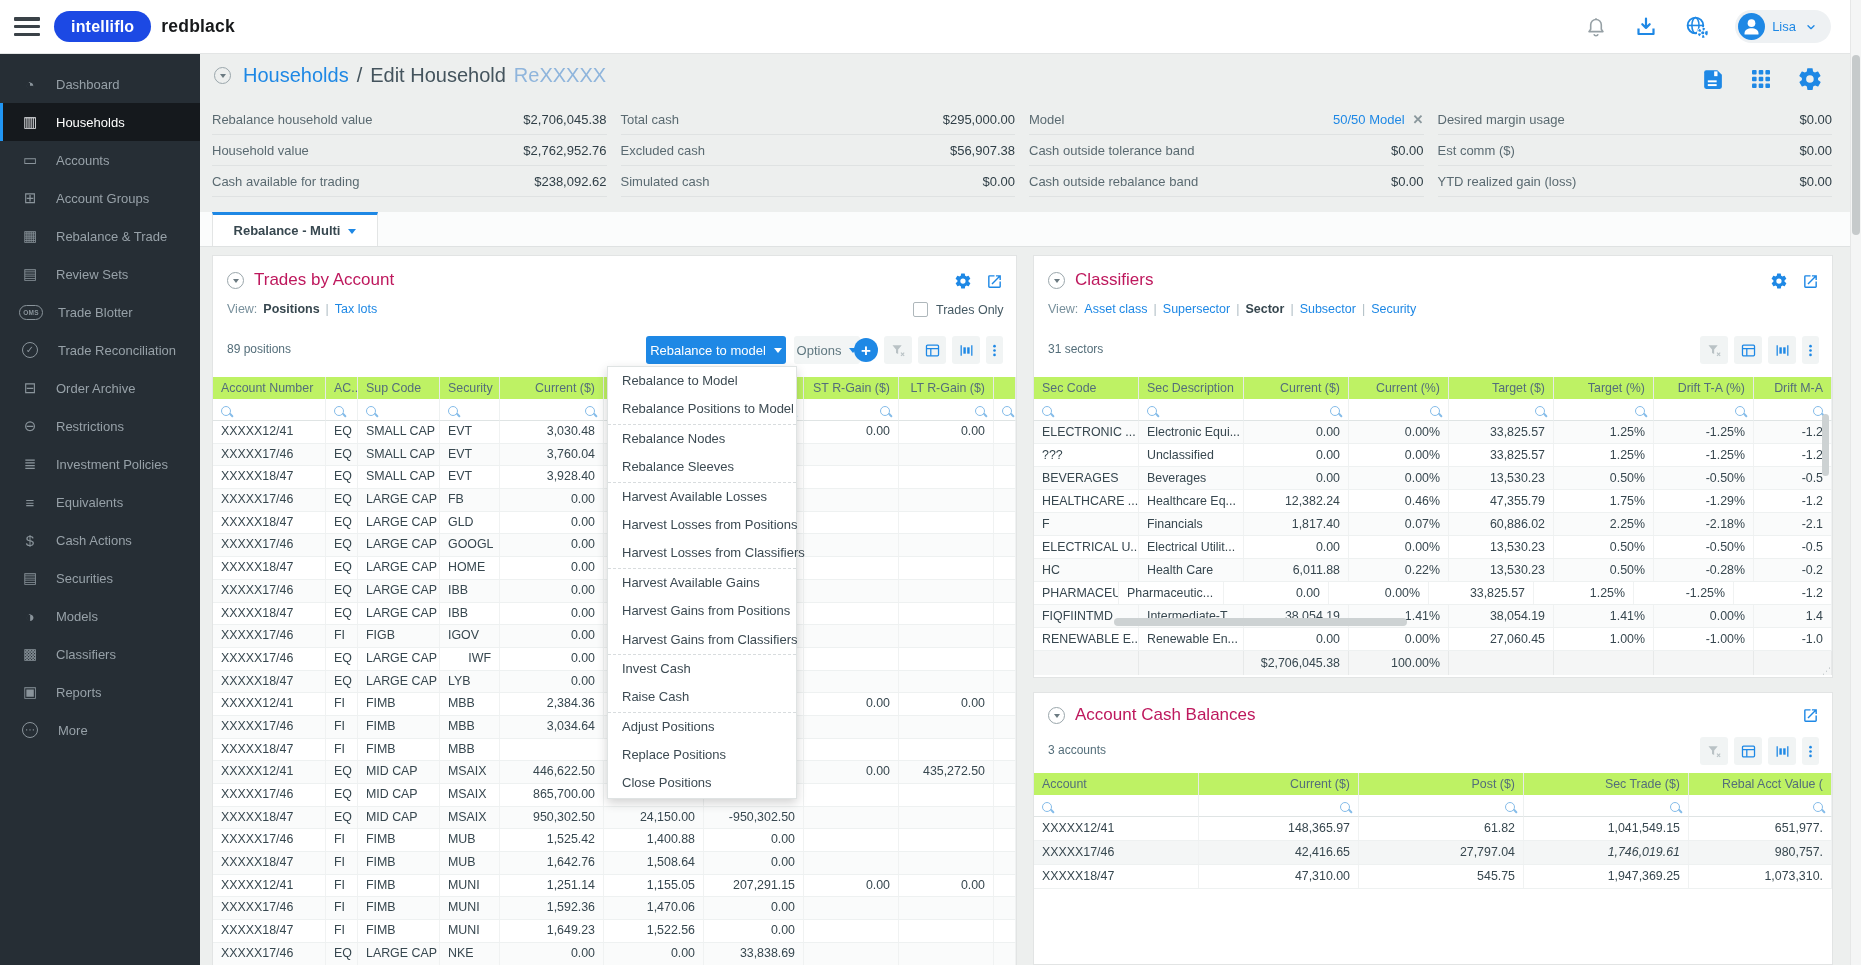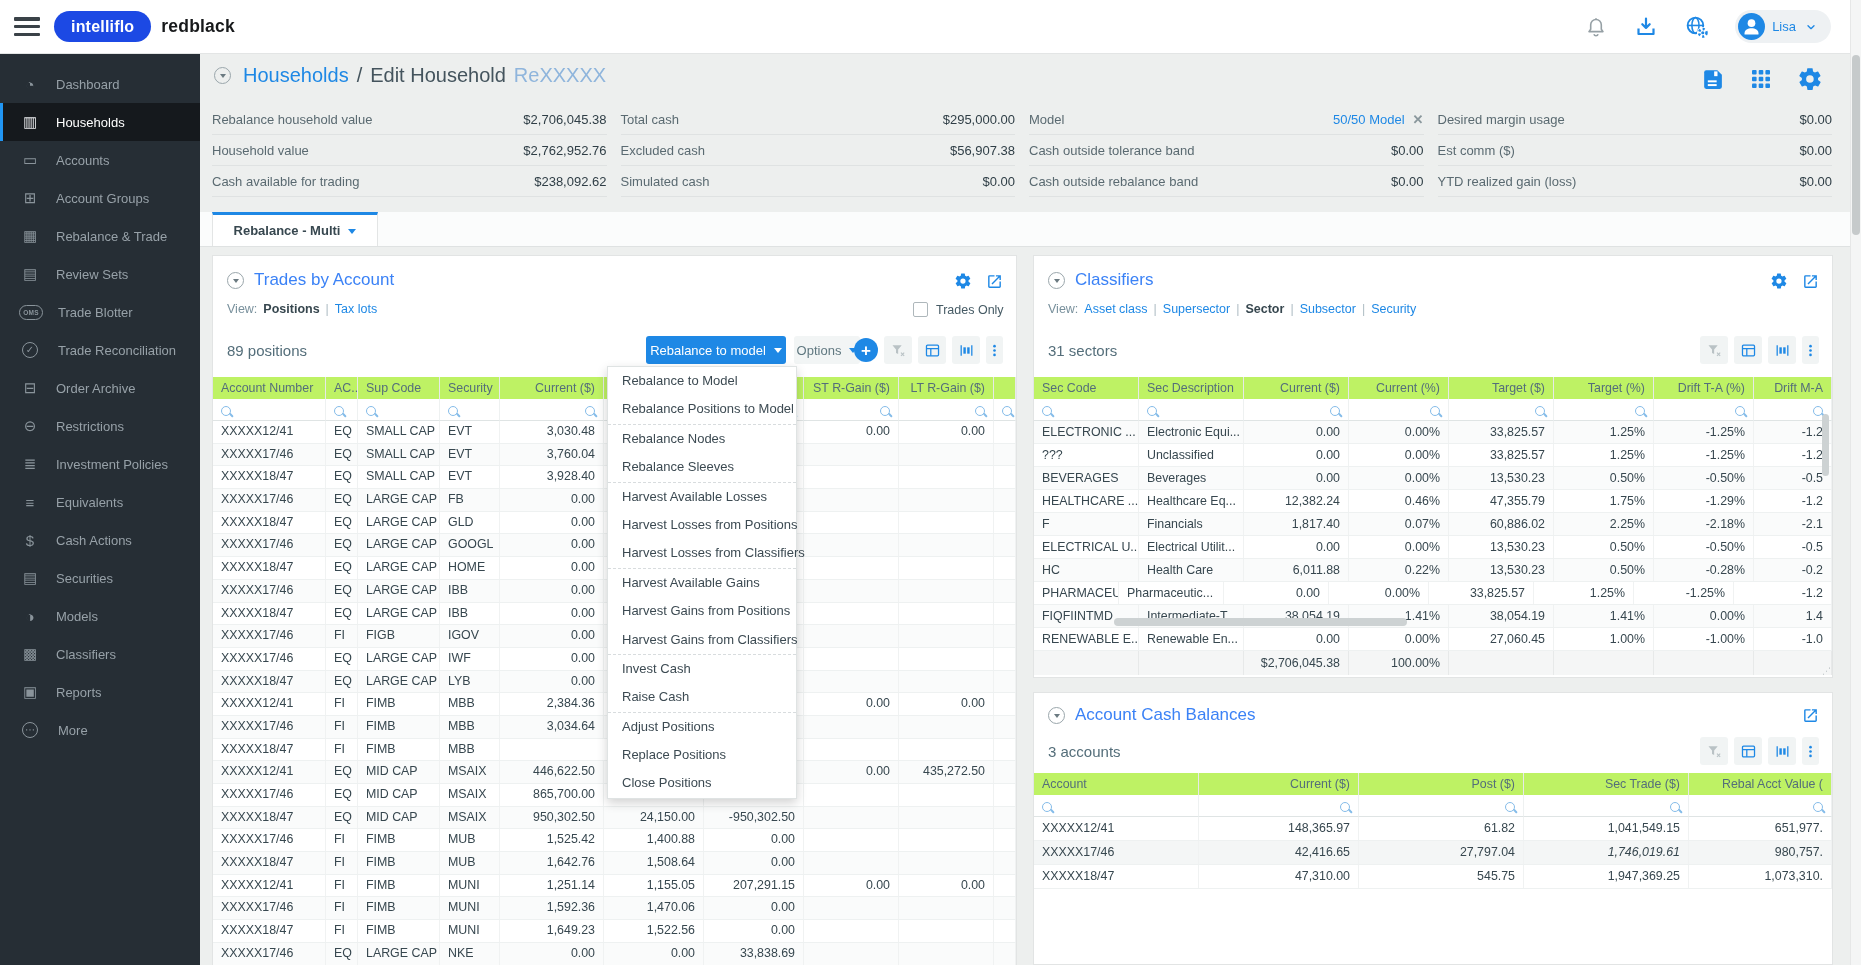--- a/index.html
+++ b/index.html
@@ -50,29 +50,29 @@
               border-left:1px solid #e3e5e5;border-right:1px solid #e3e5e5;box-sizing:border-box;display:flex;align-items:center;justify-content:center;
               font-size:13px;font-weight:bold;color:#37474f;cursor:pointer}
   .caret-b{display:inline-block;width:0;height:0;border:4.5px solid transparent;border-top:5.5px solid #1e88e5;margin-left:8px;margin-top:5px}
   .caret-w{display:inline-block;width:0;height:0;border:4px solid transparent;border-top:5px solid #fff;margin-left:8px;margin-top:5px}
 
   
   .panel{position:absolute;background:#fff;border:1px solid #e2e4e4;box-sizing:border-box}
   #trades-panel{left:212px;top:255px;width:805px;height:712px}
   #classifiers-panel{left:1033px;top:255px;width:800px;height:423px}
   #cash-panel{left:1033px;top:692px;width:800px;height:273px}
-  .p-title{position:absolute;left:14px;display:flex;align-items:center;gap:10px;font-size:17px;color:#3b82f6}
+  .p-title{position:absolute;left:14px;display:flex;align-items:center;gap:10px;font-size:17px;color:#be185d}
   .coll{width:17px;height:17px;border:1px solid #9aa6ab;border-radius:50%;display:inline-flex;align-items:center;justify-content:center;flex:none;cursor:pointer;box-sizing:border-box}
   .coll::after{content:"";border:3.5px solid transparent;border-top:4.5px solid #6b7a81;margin-top:4px}
   .p-tools{position:absolute;display:flex;gap:14px;align-items:center}
   .view-row{position:absolute;left:14px;font-size:12.5px;color:#78909c;display:flex;gap:6px;align-items:center}
   .view-link{color:#1e88e5;cursor:pointer}
   .view-active{color:#37474f;font-weight:bold}
   .view-sep{color:#b0bec5}
-  .count-label{position:absolute;left:14px;font-size:15px;color:#546e7a}
+  .count-label{position:absolute;left:14px;font-size:12px;color:#546e7a}
 
   
   .icon-sq{width:28px;height:28px;background:#f1f4f4;border-radius:3px;display:flex;align-items:center;justify-content:center;cursor:pointer}
   .icon-sq.narrow{width:17px}
   .btn{height:28px;border-radius:3px;display:flex;align-items:center;justify-content:center;font-size:13px;cursor:pointer;box-sizing:border-box}
   #btn-rebal{position:absolute;left:433px;top:80px;width:140px;background:#1e88e5;color:#fff}
   #btn-options{position:absolute;left:581px;top:80px;width:66px;background:#f2f5f5;color:#607880}
   #trades-iconbar{position:absolute;right:13px;top:80px;display:flex;gap:6px;align-items:center}
   .plus-circle{width:24px;height:24px;border-radius:50%;background:#1e88e5;color:#fff;display:flex;align-items:center;justify-content:center;font-size:17px;font-weight:bold;cursor:pointer;line-height:1}
 
@@ -584,21 +584,21 @@
           <div class="t-cell r " style="width: 100px;"></div>
           <div class="t-cell r c-blue" style="width: 100px;">2</div>
           <div class="t-cell r " style="width: 95px;"></div>
           <div class="t-cell r " style="width: 95px;"></div>
           <div class="t-cell flex "></div>
         </div>
         <div class="t-row" style="height: 21.7px; line-height: 21.7px;">
           <div class="t-cell " style="width: 113px;">XXXXX17/46</div>
           <div class="t-cell " style="width: 32px;">EQ</div>
           <div class="t-cell " style="width: 82px;">LARGE CAP</div>
-          <div class="t-cell " style="width: 60px;">IWF</div>
+          <div class="t-cell " style="width: 60px; text-align: right;">IWF</div>
           <div class="t-cell r " style="width: 104px;">0.00</div>
           <div class="t-cell r " style="width: 100px;"></div>
           <div class="t-cell r c-blue" style="width: 100px;">1</div>
           <div class="t-cell r " style="width: 95px;"></div>
           <div class="t-cell r " style="width: 95px;"></div>
           <div class="t-cell flex "></div>
         </div>
         <div class="t-row alt" style="height: 21.7px; line-height: 21.7px;">
           <div class="t-cell " style="width: 113px;">XXXXX18/47</div>
           <div class="t-cell " style="width: 32px;">EQ</div>

